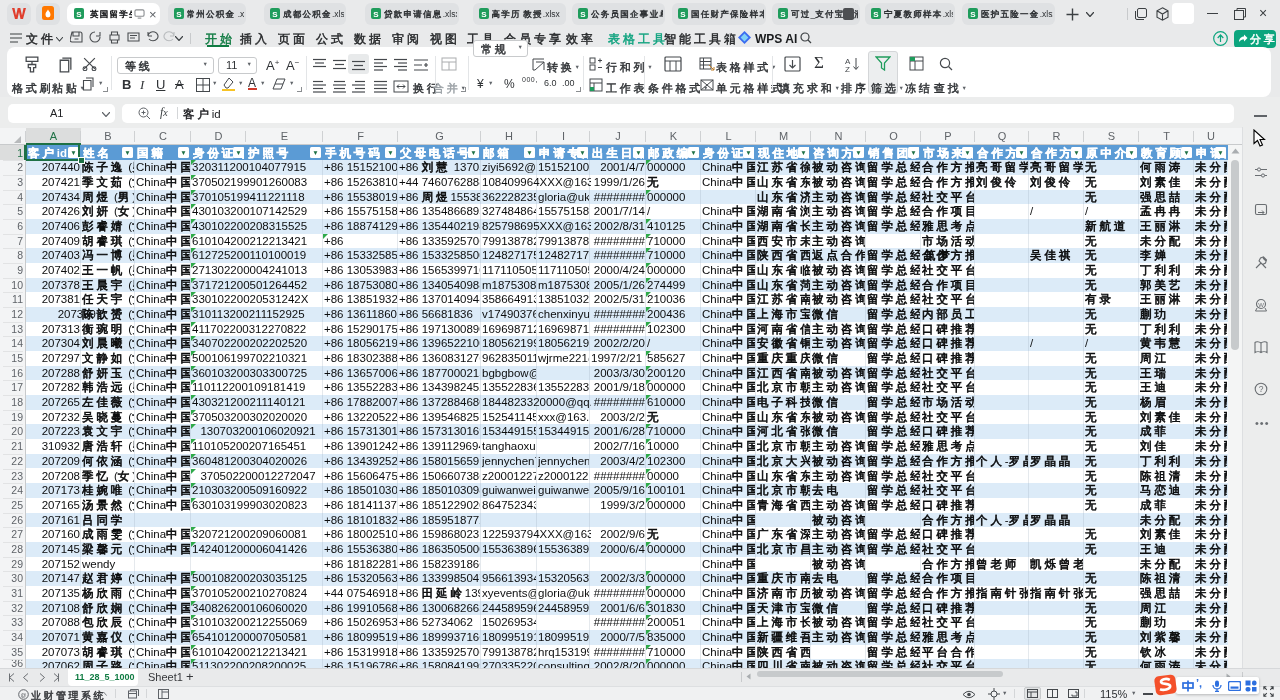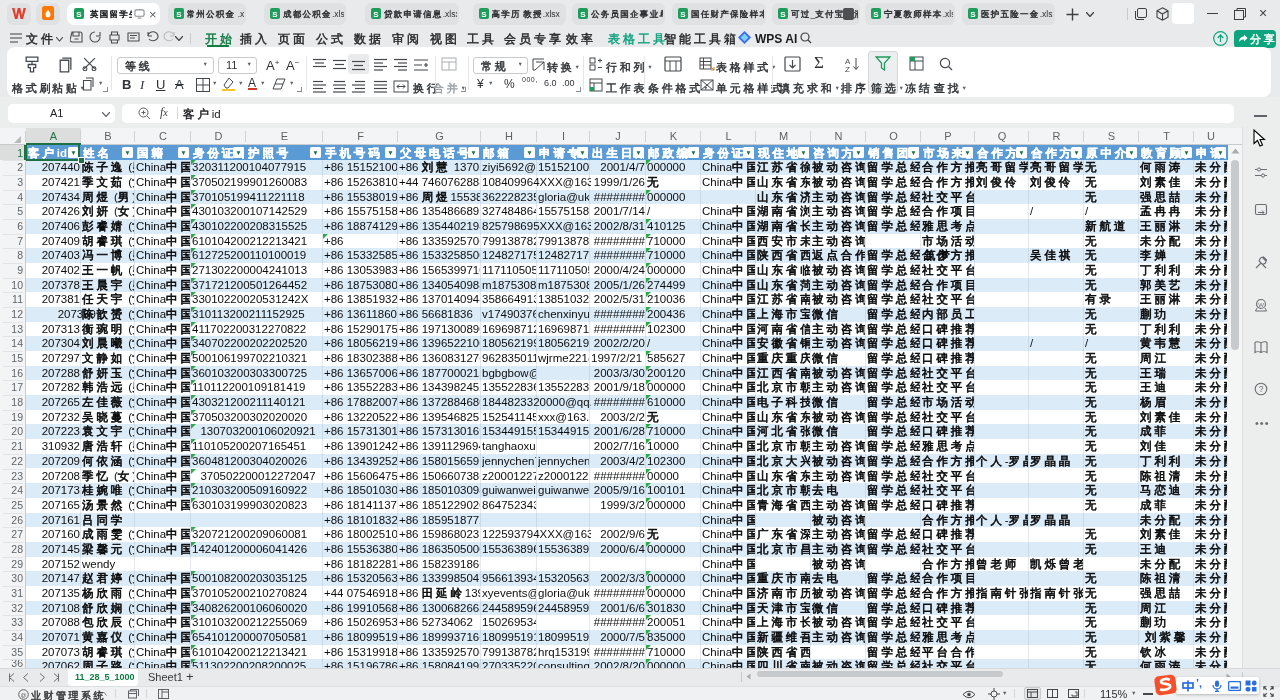--- a/index.html
+++ b/index.html
@@ -751,21 +751,21 @@
 <div class="cv" style="left:482px;top:630.0px;width:54px;text-align:left">1809951911</div>
 <div class="cv" style="left:538px;top:630.0px;width:51px;text-align:left">1809951911</div>
 <div class="cv" style="left:591px;top:630.0px;width:54px;text-align:right">2000/7/5</div>
 <div class="cv" style="left:647px;top:630.0px;width:53px;text-align:left">835000</div>
 <div class="cv" style="left:702px;top:630.0px;width:53px;text-align:left">China<i class="k">中国</i></div>
 <div class="cv" style="left:757px;top:630.0px;width:53px;text-align:left"><i class="k">新疆维吾尔自</i></div>
 <div class="cv" style="left:812px;top:630.0px;width:53px;text-align:left"><i class="k">主动咨询</i></div>
 <div class="cv" style="left:867px;top:630.0px;width:53px;text-align:left"><i class="k">留学总经办</i></div>
 <div class="cv" style="left:922px;top:630.0px;width:52px;text-align:left"><i class="k">雅思考点</i>-</div>
 <div class="cv" style="left:1085px;top:630.0px;width:53px;text-align:left"><i class="k">无</i></div>
-<div class="cv" style="left:1140px;top:630.0px;width:53px;text-align:center"><i class="k">刘紫馨</i></div>
+<div class="cv" style="left:1140px;top:630.0px;width:53px;text-align:left"><i class="k">刘紫馨</i></div>
 <div class="cv" style="left:1195px;top:630.0px;width:32px;text-align:left"><i class="k">未分配</i></div>
 <div class="tri" style="left:191px;top:630.0px"></div>
 <div class="tri" style="left:646px;top:630.0px"></div>
 <div class="cv" style="left:27px;top:644.6px;width:53px;text-align:right">207073</div>
 <div class="cv" style="left:82px;top:644.6px;width:52px;text-align:left"><i class="k">胡睿琪</i> (<i class="k">女</i></div>
 <div class="cv" style="left:136px;top:644.6px;width:54px;text-align:left">China<i class="k">中国</i></div>
 <div class="cv" style="left:192px;top:644.6px;width:132px;text-align:left">610104200212213421</div>
 <div class="cv" style="left:324px;top:644.6px;width:73px;text-align:left">+86 1531991831</div>
 <div class="cv" style="left:399px;top:644.6px;width:81px;text-align:left">+86 13359257061</div>
 <div class="cv" style="left:482px;top:644.6px;width:54px;text-align:left">7991387821</div>
@@ -1186,21 +1186,21 @@
   </svg>
 <div class="rl2" style="left:413px;top:81px;color:#303336"><i class="k">换行</i></div>
 <div class="vsep" style="left:435px"></div>
 <svg width="16" height="14" viewBox="0 0 16 14" style="position:absolute;left:441px;top:57px" opacity="0.45">
     <rect x="1" y="1" width="14" height="12" fill="none" stroke="#45494d"></rect>
     <path d="M1 5 h14 M8 5 v8" stroke="#45494d"></path>
   </svg>
 <div class="rl2" style="left:433px;top:81px;color:#9aa0a5"><i class="k">合并</i><span class="da">▼</span></div>
 <div class="ca" style="left:461px;top:87px"></div>
 <div class="vsep" style="left:468px"></div>
-<div class="combo" style="left:473px;top:57px;width:55px"><span style="margin-left:7px"><i class="k">常规</i></span><span class="da" style="position:absolute;right:4px;top:2px">▼</span></div>
+<div class="combo" style="left:473px;top:40px;width:55px"><span style="margin-left:7px"><i class="k">常规</i></span><span class="da" style="position:absolute;right:4px;top:2px">▼</span></div>
 <svg width="15" height="13" viewBox="0 0 15 13" style="position:absolute;left:532px;top:58px">
     <path d="M4 4 h8 v8 M12 4 l-9 8 M3 12 h-2 v-11 h11" fill="none" stroke="#45494d"></path>
   </svg>
 <div class="rl2" style="left:547px;top:60px;color:#303336"><i class="k">转换</i><span class="da">▼</span></div>
 <div style="position:absolute;left:477px;top:77px;font-size:12px;color:#303336">¥</div>
 <span class="da" style="position:absolute;left:488px;top:80px">▼</span>
 <div style="position:absolute;left:504px;top:77px;font-size:12px;color:#303336">%</div>
 <div style="position:absolute;left:522px;top:75px;font-size:7px;color:#303336;letter-spacing:.5px">000<span style="font-size:8px">,</span></div>
 <div style="position:absolute;left:544px;top:78px;font-size:9px;color:#303336">6.0</div>
 <div style="position:absolute;left:562px;top:78px;font-size:9px;color:#303336">.00</div>

